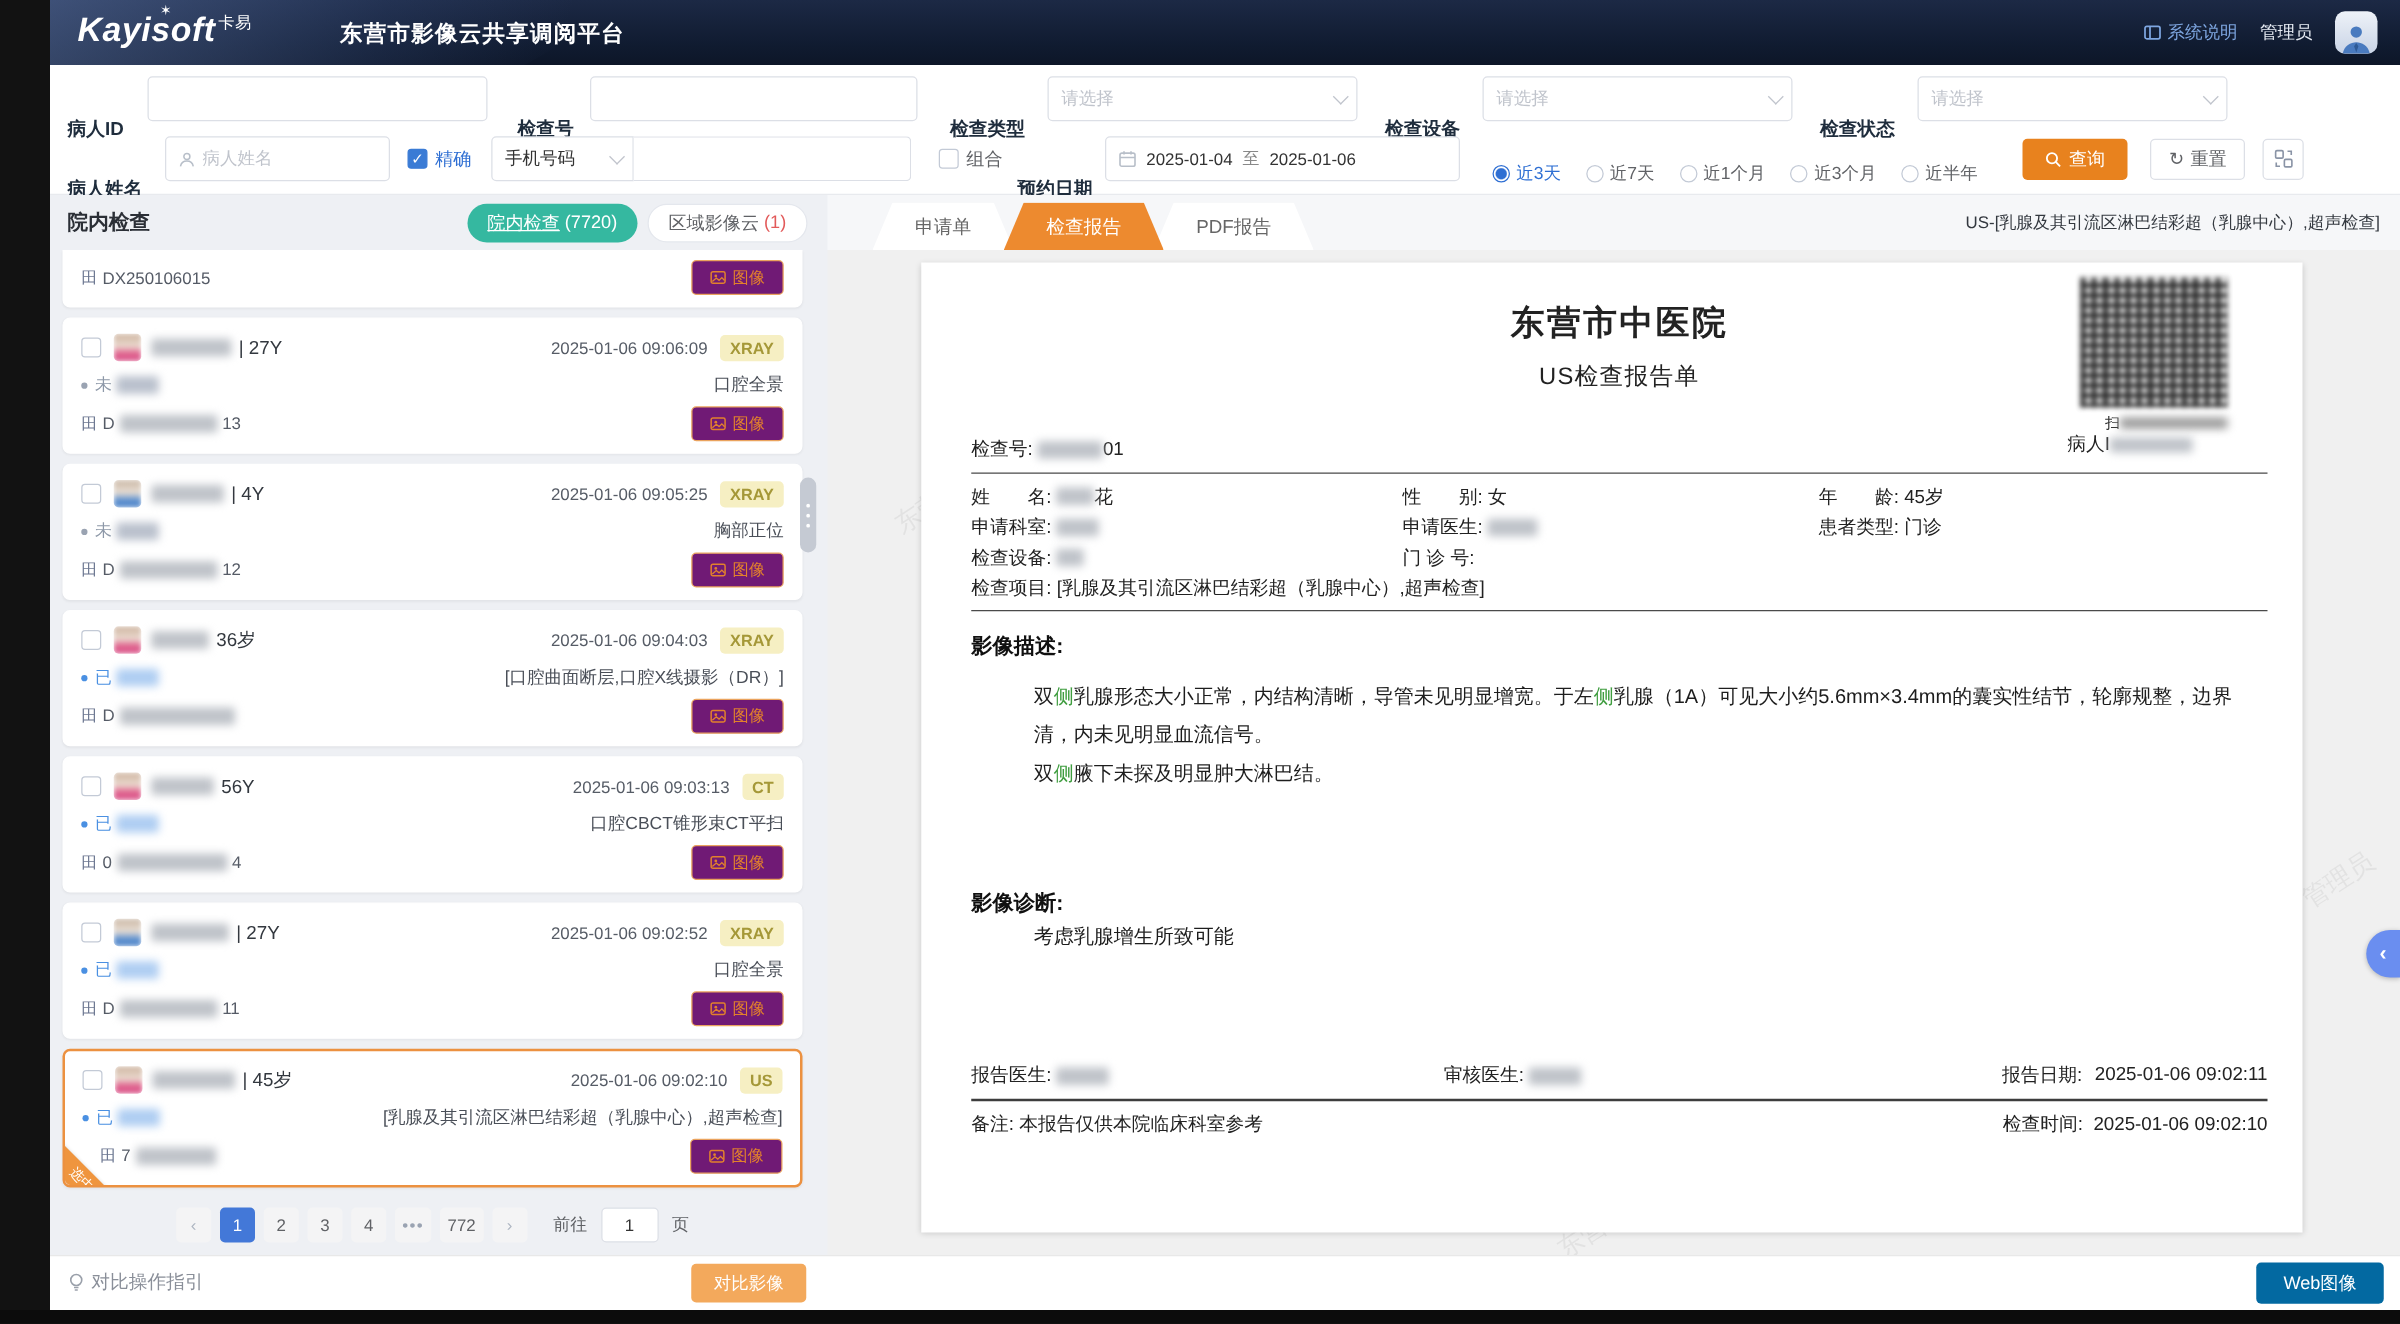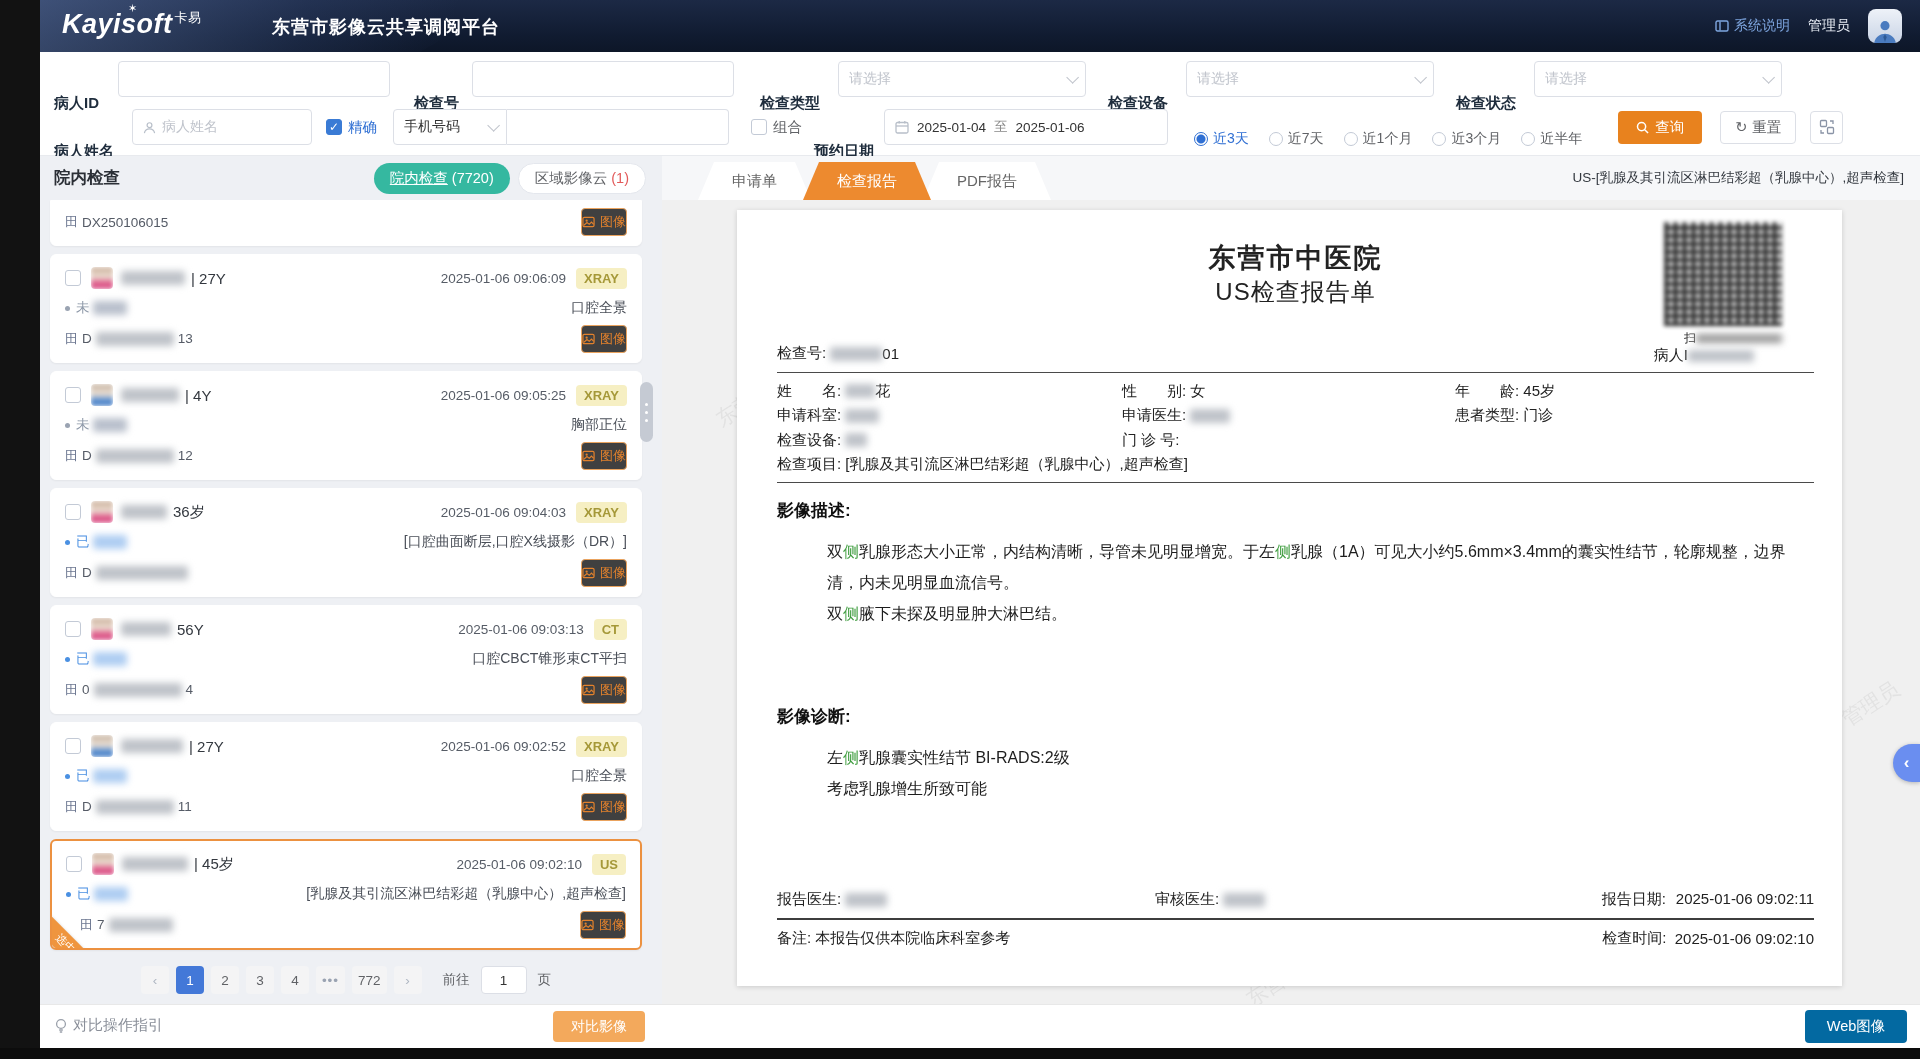--- a/index.html
+++ b/index.html
@@ -70,21 +70,21 @@
   .agetxt { font-size:15px; color:#33383f; margin-left:6px; white-space:nowrap; }
   .dt { font-size:13.5px; color:#565c66; white-space:nowrap; }
   .badge { margin-left:10px; background:#f6efc3; color:#a59838; font-size:13px; font-weight:bold; border-radius:4px; padding:3px 8px; min-width:30px; text-align:center; }
   .status { display:flex; align-items:center; font-size:13.5px; gap:3px; }
   .status .dot { width:5px; height:5px; border-radius:50%; display:inline-block; margin-right:3px; }
   .status.pend { color:#8d98a8; } .status.pend .dot { background:#9aa3b2; } .status.pend .blur { background:#b9c0cc; width:34px; }
   .status.done { color:#4a90e2; } .status.done .dot { background:#4a90e2; } .status.done .blur { background:#aecdf2; width:34px; }
   .exam { font-size:14px; color:#4a4f58; white-space:nowrap; overflow:hidden; text-overflow:ellipsis; max-width:440px; }
   .acc { display:flex; align-items:center; font-size:13.5px; color:#555b66; gap:4px; }
   .film { color:#6b7690; font-size:13px; }
-  .imgbtn { display:flex; align-items:center; gap:5px; border:1px solid #eaa35e; background:#404040; color:#e2812c; font-size:13px; border-radius:4px; padding:4px 0; cursor:pointer; }
+  .imgbtn { display:flex; align-items:center; gap:5px; border:1px solid #eaa35e; background:#701a75; color:#e2812c; font-size:13px; border-radius:4px; padding:4px 14px; cursor:pointer; }
   .ribbon { position:absolute; left:-26px; bottom:-6px; width:78px; text-align:center; background:#ef953e; color:#fff; font-size:11px; padding:2px 0 3px; transform:rotate(45deg); box-shadow:0 0 3px rgba(0,0,0,.15); }
 
   .pager { position:absolute; left:0; right:0; bottom:10px; display:flex; align-items:center; justify-content:center; gap:7px; font-size:13.5px; color:#606266; }
   .pbtn { min-width:28px; height:28px; background:#f4f4f5; border-radius:4px; display:flex; align-items:center; justify-content:center; cursor:pointer; padding:0 6px; }
   .pbtn.arrow { color:#aeb6c2; }
   .pbtn.act { background:#4378d8; color:#fff; }
   .pdots { color:#9aa3b2; letter-spacing:1px; }
   .goto-in { width:46px; height:28px; border:1px solid #dcdfe6; border-radius:4px; text-align:center; font-size:13.5px; color:#333; margin:0 4px; }
 
   
@@ -96,21 +96,21 @@
   .tabsbar { position:absolute; left:0; top:0; right:0; height:44px; background:#f6f7f9; }
   .tabs { position:absolute; left:36px; bottom:0; display:flex; }
   .tab { height:38px; padding:0 34px; display:flex; align-items:center; font-size:15px; color:#666;
     clip-path:polygon(16px 0,calc(100% - 16px) 0,100% 100%,0 100%); background:#fff; margin-right:-8px; cursor:pointer; }
   .tab.active { background:#ed8a2f; color:#fff; z-index:2; }
   .ctx { position:absolute; right:16px; top:13px; font-size:13.5px; color:#33383f; }
 
   .report-area { position:absolute; left:0; top:44px; right:0; bottom:0; background:#f0f0f0; overflow:hidden; }
   .paper { position:absolute; left:75px; top:10px; width:1105px; height:776px; background:#fff; box-shadow:0 1px 5px rgba(0,0,0,.16); padding:26px 28px 0 40px; color:#222; }
   .r-hosp { text-align:center; font-size:27px; font-weight:bold; letter-spacing:2px; margin-top:4px; }
-  .r-sub { text-align:center; font-size:24px; letter-spacing:1px; }
+  .r-sub { text-align:center; font-size:19px; margin-top:12px; letter-spacing:1px; }
   .qr { position:absolute; right:60px; top:12px; width:118px; height:104px; filter:blur(2px); opacity:.85;
     background:repeating-linear-gradient(0deg,#222 0 4px,#fff 4px 8px),repeating-linear-gradient(90deg,rgba(30,30,30,.9) 0 5px,rgba(255,255,255,.9) 5px 9px); background-blend-mode:multiply; }
   .qr-cap { position:absolute; right:60px; top:120px; width:150px; text-align:right; font-size:12px; color:#333; }
   .qr-cap .blur { height:9px; background:#9a9a9a; }
   .qr-pid { position:absolute; right:88px; top:136px; font-size:15px; color:#222; display:flex; align-items:center; }
   .r-examno { margin-top:36px; font-size:15px; display:flex; align-items:center; }
   .hr1 { border:none; border-top:1px solid #4a4a4a; margin-top:9px; }
   .hr2 { border:none; border-top:2px solid #3d3d3d; }
   .igrid { margin-top:6px; }
   .irow { display:flex; align-items:center; height:24.5px; font-size:15px; }
@@ -621,21 +621,20 @@
               <span class="lab">检查项目:</span>&nbsp;<span>[乳腺及其引流区淋巴结彩超（乳腺中心）,超声检查]</span>
             </div>
           </div>
           <hr class="hr1" style="margin-top:5px">
 
           <div class="r-h">影像描述:</div>
           <div class="r-para"><span>双</span><span class="gchar">侧</span><span>乳腺形态大小正常，内结构清晰，导管未见明显增宽。于左</span><span class="gchar">侧</span><span>乳腺（1A）可见大小约5.6mm×3.4mm的囊实性结节，轮廓规整，边界清，内未见明显血流信号。</span></div>
           <div class="r-para" style="margin-top:0"><span>双</span><span class="gchar">侧</span><span>腋下未探及明显肿大淋巴结。</span></div>
 
           <div class="r-h" style="margin-top:76px">影像诊断:</div>
-          <div class="r-para"><span>左</span><span class="gchar">侧</span><span>乳腺囊实性结节 BI-RADS:2级</span></div>
           <div class="r-para" style="margin-top:0"><span>考虑乳腺增生所致可能</span></div>
 
           <div class="r-foot">
             <span class="rf1"><span class="lab">报告医生:</span>&nbsp;<span class="blur" style="width:42px"></span></span>
             <span class="rf2"><span class="lab">审核医生:</span>&nbsp;<span class="blur" style="width:42px"></span></span>
             <span class="rf3">
                 <span class="lab">报告日期:</span>
                 <span>2025-01-06 09:02:11</span>
               </span>
           </div>

